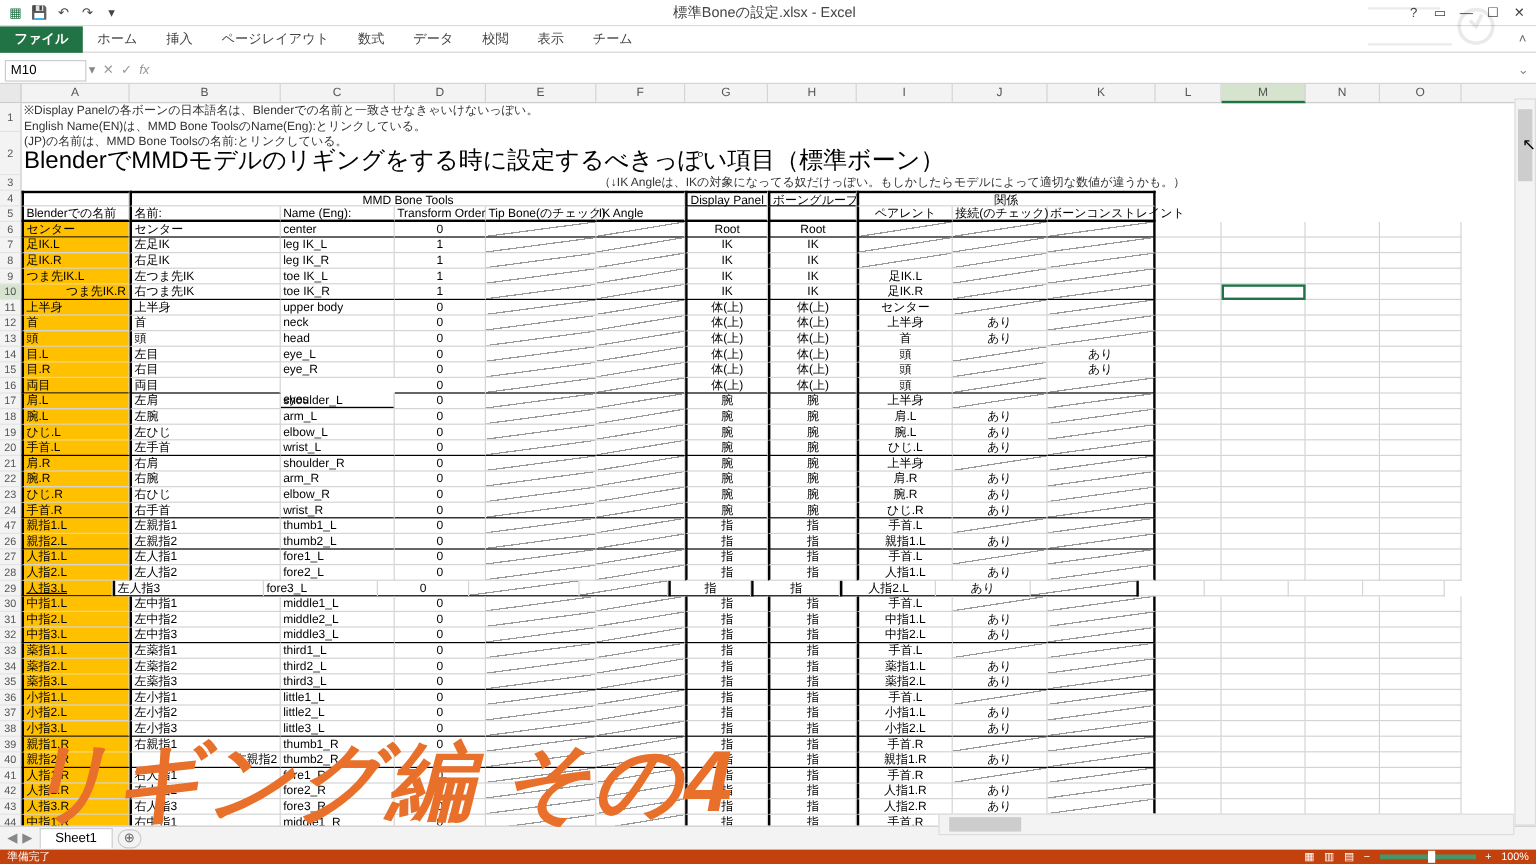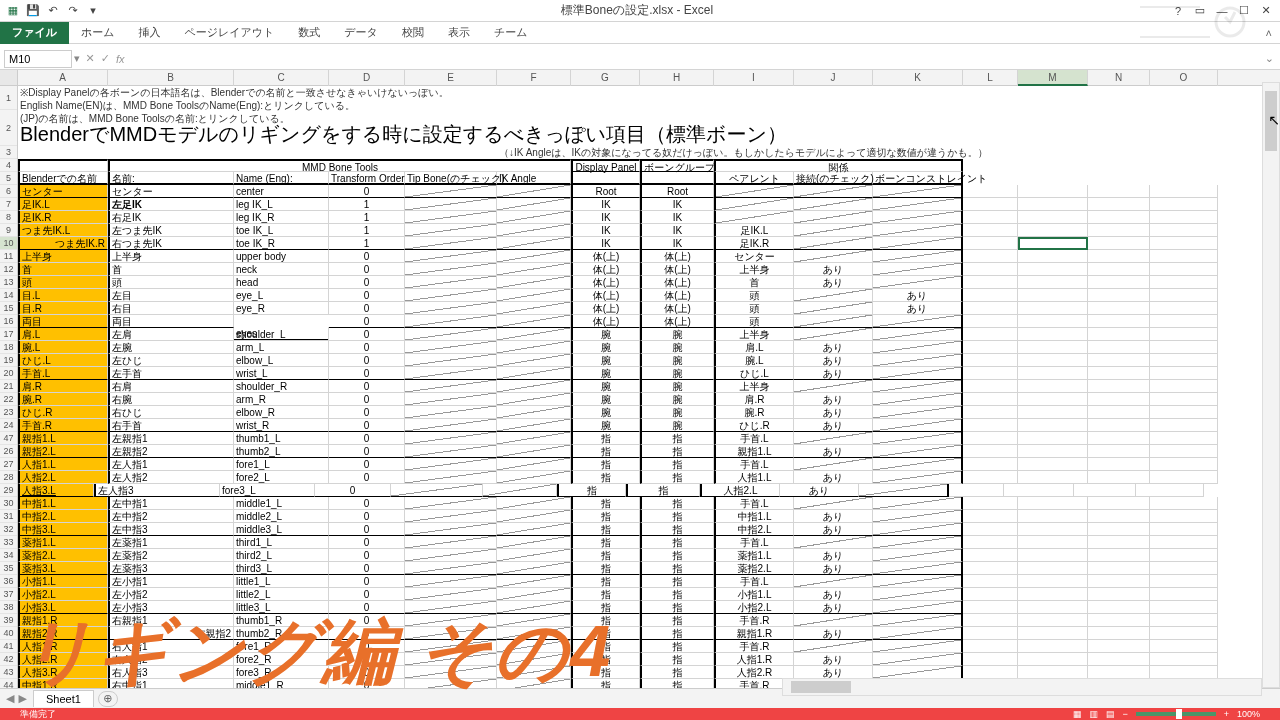--- a/index.html
+++ b/index.html
@@ -44,21 +44,21 @@
 .selbox { position: absolute; border: 2px solid #217346; background: rgba(255,255,255,0.1); pointer-events: none; }
 .diag { background: linear-gradient(to bottom right, transparent calc(50% - 0.5px), #999 calc(50% - 0.5px), #999 calc(50% + 0.5px), transparent calc(50% + 0.5px)); }
 .sheet-tabs { position: absolute; bottom: 12px; left: 0; right: 0; height: 20px; background: #f3f3f3; border-top: 1px solid #ccc; display: flex; align-items: center; }
 .tab-nav { display: flex; gap: 4px; padding: 0 6px; color: #888; }
 .sheet-tab { background: #fff; border: 1px solid #ccc; border-bottom: none; padding: 2px 12px; font-size: 11px; }
 .add-tab { width: 20px; height: 16px; display: flex; align-items: center; justify-content: center; color: #666; border: 1px solid #ccc; margin-left: 4px; border-radius: 8px; }
 .hscroll { position: absolute; bottom: 12px; right: 18px; width: 480px; height: 18px; background: #f3f3f3; border: 1px solid #ddd; }
 .hscroll-thumb { position: absolute; left: 8px; top: 2px; width: 60px; height: 12px; background: #cdcdcd; }
 .vscroll { position: absolute; right: 0; top: 82px; width: 18px; bottom: 32px; background: #f3f3f3; border: 1px solid #ddd; }
 .vscroll-thumb { position: absolute; top: 8px; left: 2px; width: 12px; height: 60px; background: #cdcdcd; }
-.statusbar { position: absolute; bottom: 0; left: 0; right: 0; height: 12px; background: #ef4444; color: #fff; font-size: 9px; display: flex; align-items: center; padding: 0 20px; }
+.statusbar { position: absolute; bottom: 0; left: 0; right: 0; height: 12px; background: #c2410c; color: #fff; font-size: 9px; display: flex; align-items: center; padding: 0 6px; }
 .status-right { margin-left: auto; display: flex; align-items: center; gap: 8px; }
 .zoom-slider { width: 80px; height: 4px; background: #4a9469; position: relative; }
 .zoom-thumb { position: absolute; left: 50%; top: -3px; width: 6px; height: 10px; background: #fff; }
 .overlay { position: absolute; bottom: 20px; left: 20px; font-size: 72px; font-weight: bold; font-style: italic; color: #e8702a; pointer-events: none; letter-spacing: 2px; }
 .cursor { position: absolute; right: 0; top: 112px; font-size: 14px; color: #000; pointer-events: none; }
 </style>
 </head>
 <body>
 
 <div class="titlebar">
@@ -242,21 +242,21 @@
           <div class="cell diag thick-l med-b" style="width: 80px;"></div>
           <div class="cell diag med-b" style="width: 79px;"></div>
           <div class="cell diag thick-r med-b" style="width: 90px;"></div>
           <div class="cell " style="width: 55px;"></div>
           <div class="cell " style="width: 70px;"></div>
           <div class="cell " style="width: 62px;"></div>
           <div class="cell " style="width: 68px;"></div>
         </div>
         <div class="data-row">
           <div class="cell orange thick-l" style="width: 90px;">足IK.L</div>
-          <div class="cell thick-l" style="width: 126px; font-weight: bold;">左足IK</div>
+          <div class="cell thick-l" style="width: 126px;">左足IK</div>
           <div class="cell " style="width: 95px;">leg IK_L</div>
           <div class="cell c" style="width: 76px;">1</div>
           <div class="cell diag" style="width: 92px;"></div>
           <div class="cell diag" style="width: 74px;"></div>
           <div class="cell c thick-l" style="width: 69px;">IK</div>
           <div class="cell c thick-l" style="width: 74px;">IK</div>
           <div class="cell diag thick-l" style="width: 80px;"></div>
           <div class="cell diag" style="width: 79px;"></div>
           <div class="cell diag thick-r" style="width: 90px;"></div>
           <div class="cell " style="width: 55px;"></div>

